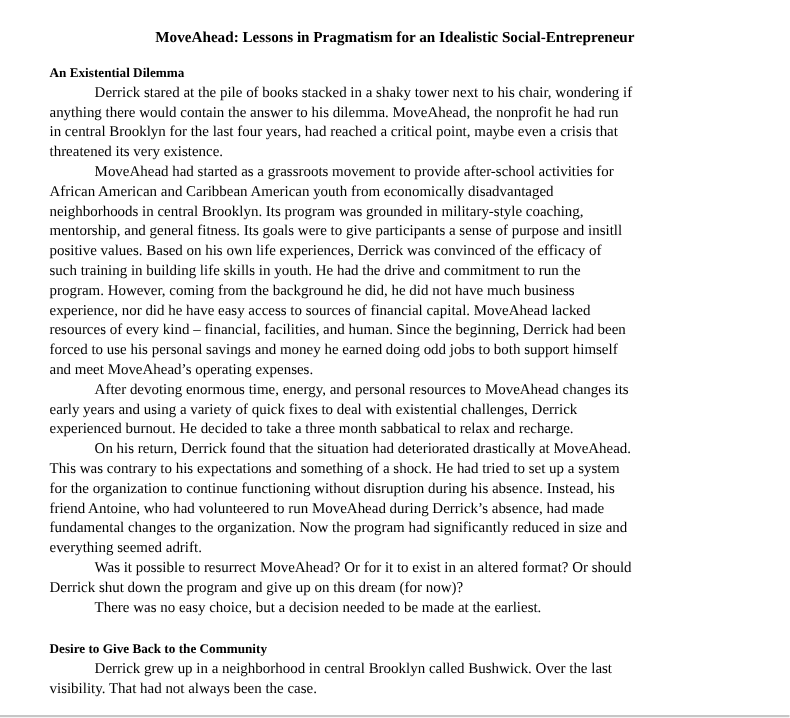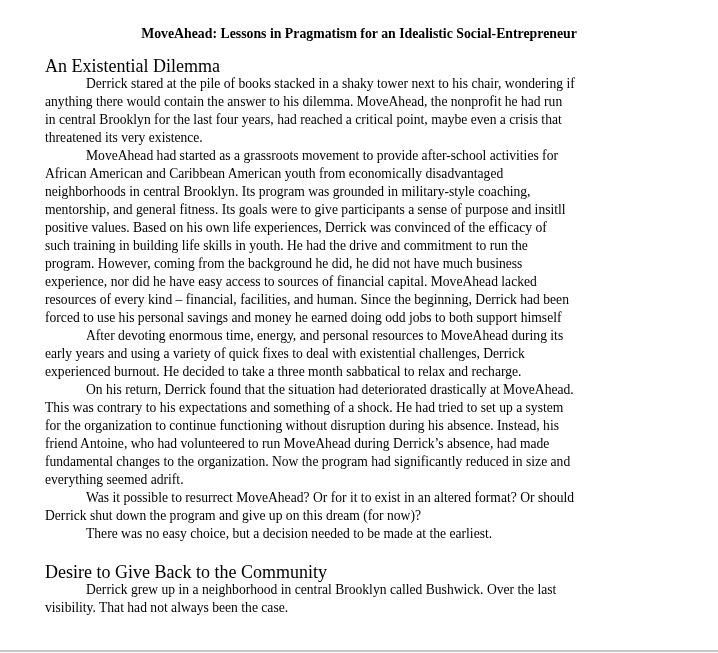--- a/index.html
+++ b/index.html
@@ -21,22 +21,22 @@
   }
   .title {
     text-align: center;
     font-weight: bold;
     font-size: 13.8px;
     line-height: 18px;
     margin: 0 0 14px 0;
     white-space: nowrap;
   }
   .heading {
-    font-weight: normal;
-    font-size: 18px;
+    font-weight: bold;
+    font-size: 12px;
     line-height: 18px;
     white-space: nowrap;
   }
   .para {
     margin: 0;
   }
   .line {
     font-size: 13.6px;
     line-height: 18px;
     white-space: nowrap;
@@ -84,24 +84,25 @@
         <div class="line first">MoveAhead had started as a grassroots movement to provide after-school activities for</div>
         <div class="line">African American and Caribbean American youth from economically disadvantaged</div>
         <div class="line">neighborhoods in central Brooklyn. Its program was grounded in military-style coaching,</div>
         <div class="line">mentorship, and general fitness. Its goals were to give participants a sense of purpose and insitll</div>
         <div class="line">positive values. Based on his own life experiences, Derrick was convinced of the efficacy of</div>
         <div class="line">such training in building life skills in youth. He had the drive and commitment to run the</div>
         <div class="line">program. However, coming from the background he did, he did not have much business</div>
         <div class="line">experience, nor did he have easy access to sources of financial capital. MoveAhead lacked</div>
         <div class="line">resources of every kind – financial, facilities, and human. Since the beginning, Derrick had been</div>
         <div class="line">forced to use his personal savings and money he earned doing odd jobs to both support himself</div>
+        <div class="line">and meet MoveAhead’s operating expenses.</div>
       </div>
 
       <div class="para">
-        <div class="line first">After devoting enormous time, energy, and personal resources to MoveAhead during its</div>
+        <div class="line first">After devoting enormous time, energy, and personal resources to MoveAhead changes its</div>
         <div class="line">early years and using a variety of quick fixes to deal with existential challenges, Derrick</div>
         <div class="line">experienced burnout. He decided to take a three month sabbatical to relax and recharge.</div>
       </div>
 
       <div class="para">
         <div class="line first">On his return, Derrick found that the situation had deteriorated drastically at MoveAhead.</div>
         <div class="line">This was contrary to his expectations and something of a shock. He had tried to set up a system</div>
         <div class="line">for the organization to continue functioning without disruption during his absence. Instead, his</div>
         <div class="line">friend Antoine, who had volunteered to run MoveAhead during Derrick’s absence, had made</div>
         <div class="line">fundamental changes to the organization. Now the program had significantly reduced in size and</div>

